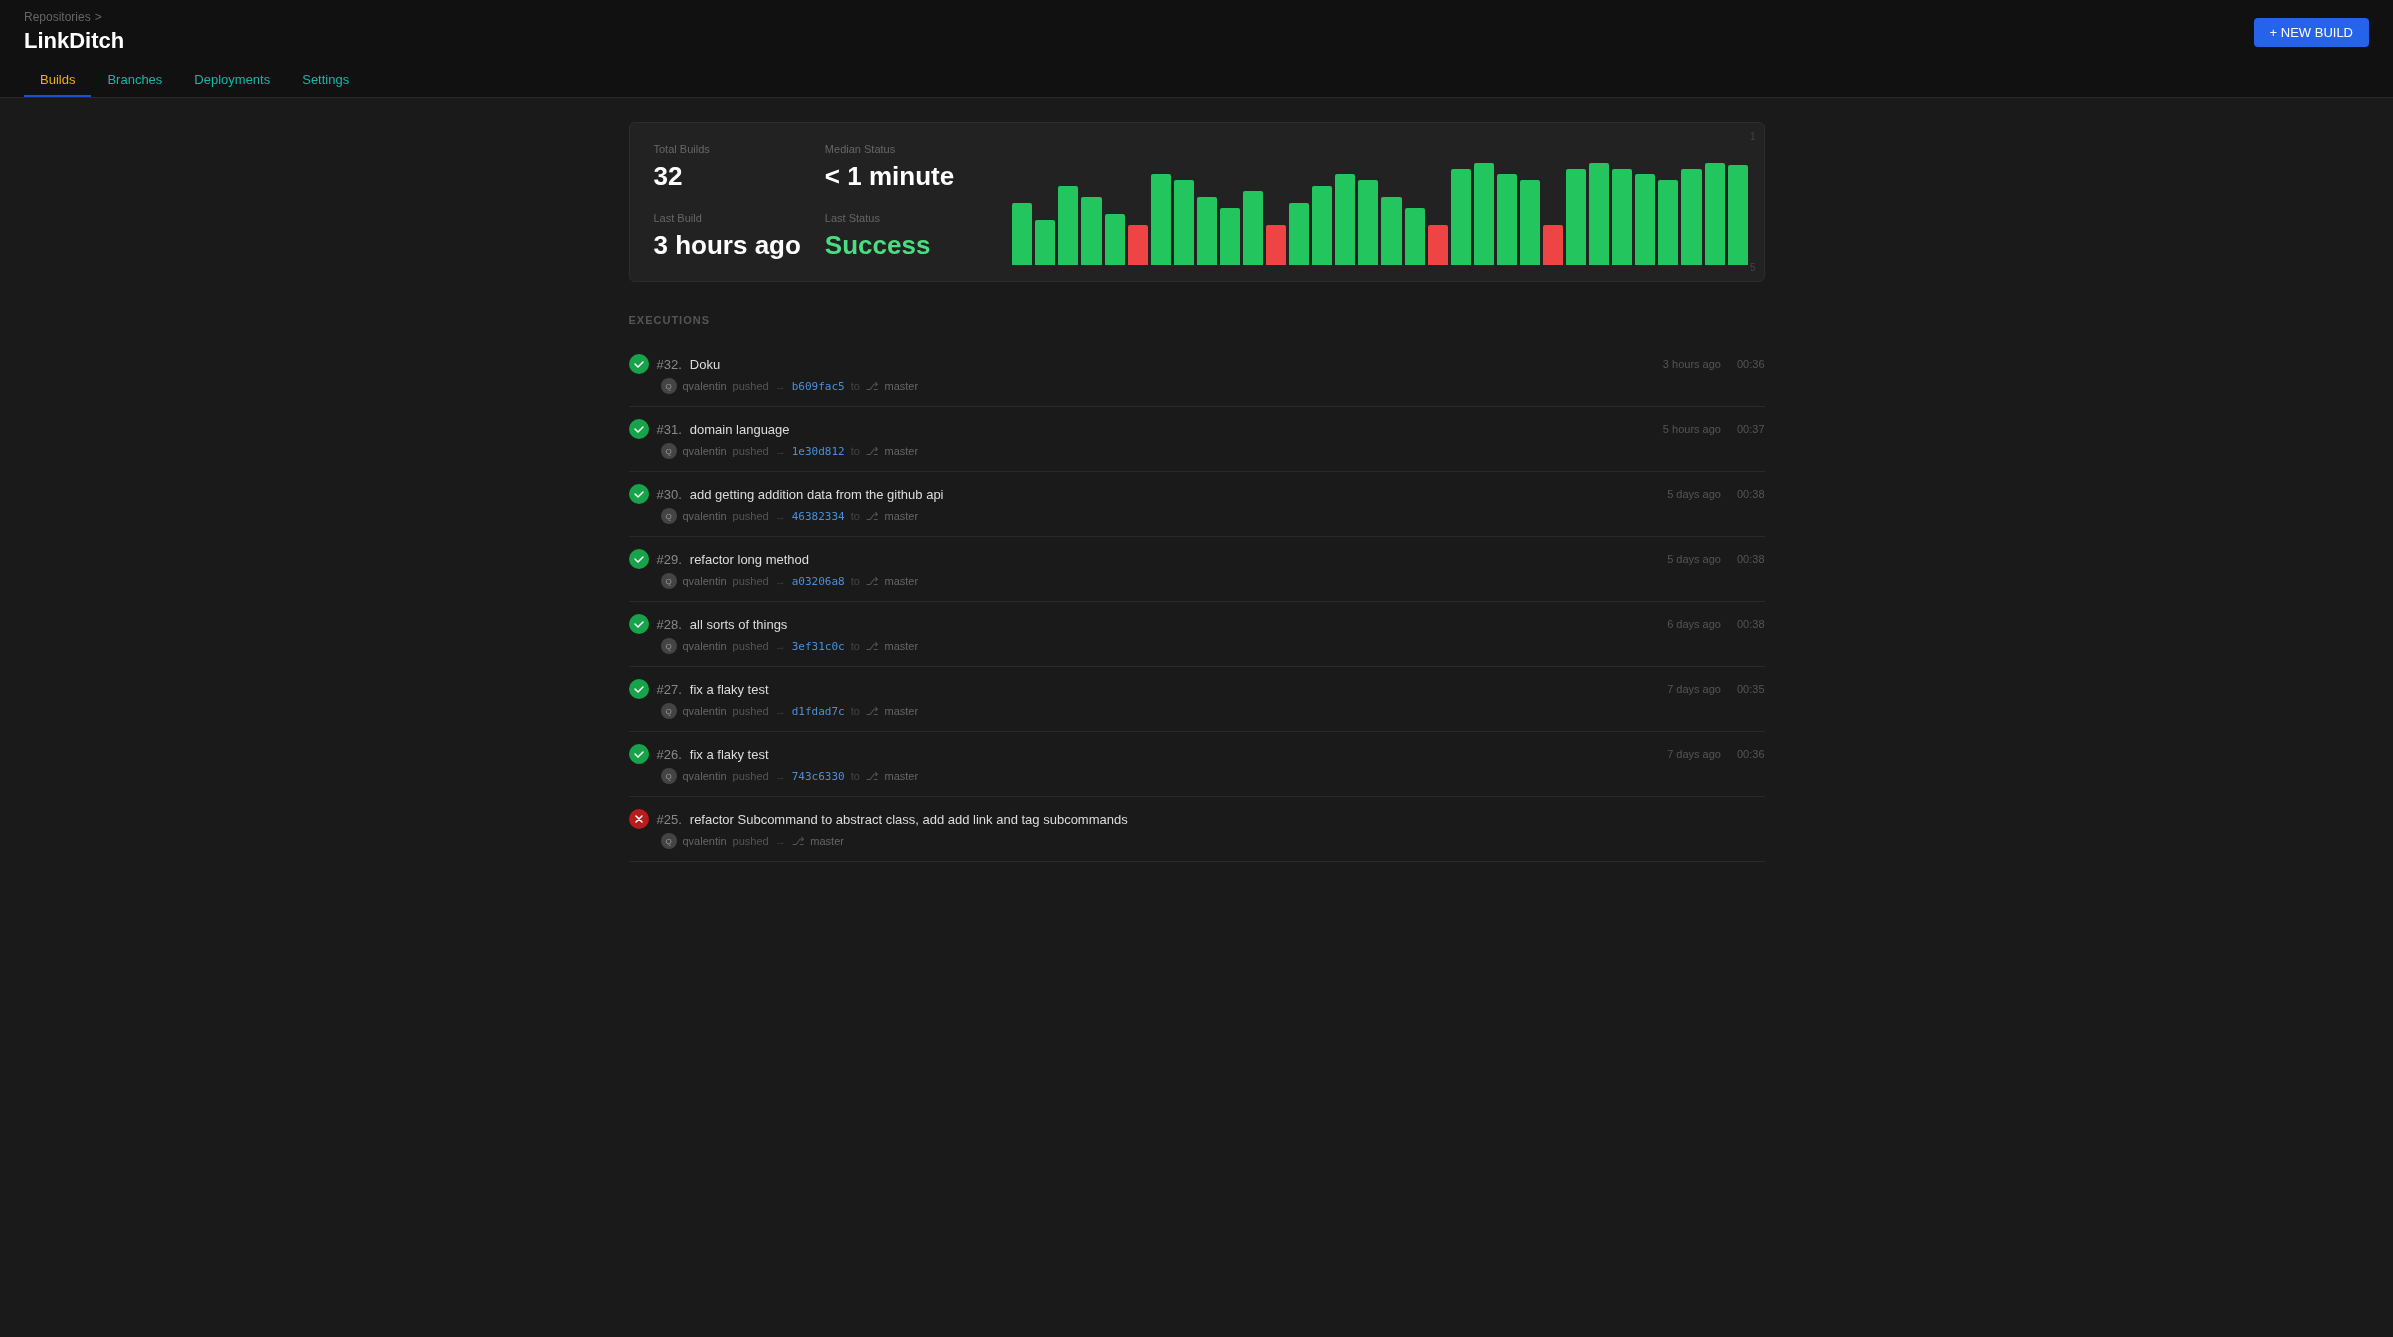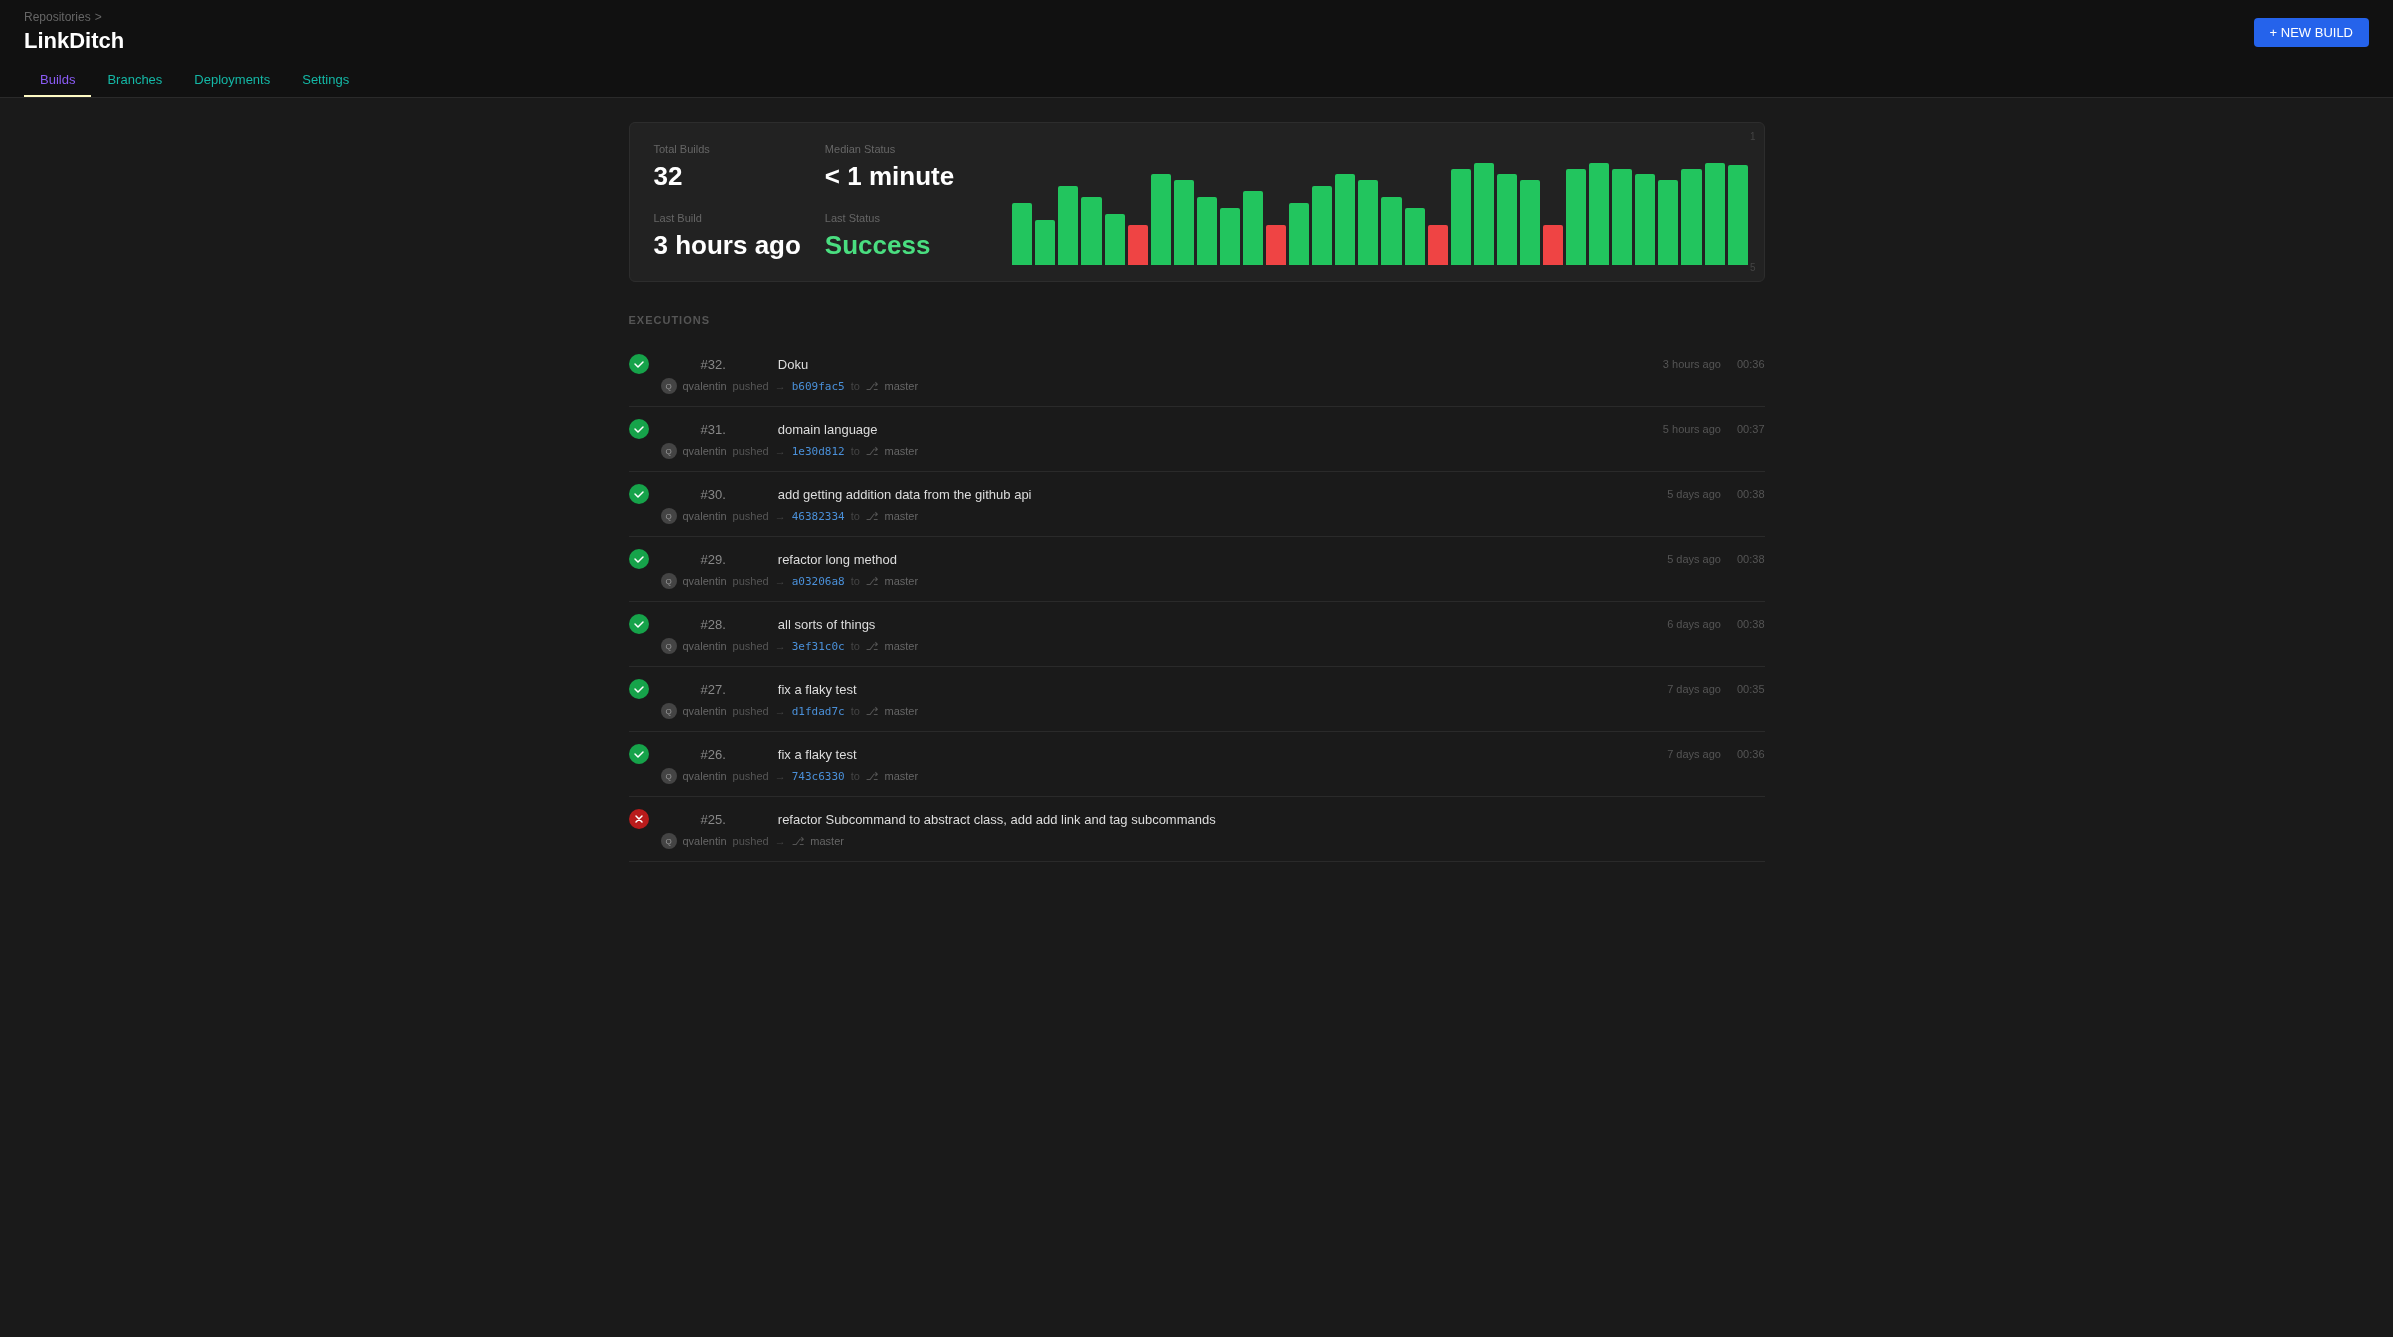--- a/index.html
+++ b/index.html
@@ -52,22 +52,22 @@
       gap: 0;
     }
     .tab {
       padding: 8px 16px;
       color: #14b8a6;
       cursor: pointer;
       border-bottom: 2px solid transparent;
       font-size: 13px;
     }
     .tab.active {
-      color: #8b5cf6;
-      border-bottom: 2px solid #fef9c3;
+      color: #eab308;
+      border-bottom: 2px solid #1d4ed8;
     }
     .content {
       padding: 24px 32px;
       max-width: 1200px;
       margin: 0 auto;
     }
     .section-title {
       font-size: 11px;
       font-weight: 600;
       color: #555;
@@ -170,21 +170,20 @@
       display: flex;
       align-items: center;
       justify-content: center;
       flex-shrink: 0;
     }
     .status-icon svg { width: 12px; height: 12px; }
     .execution-title {
       font-size: 13px;
       color: #ddd;
       font-weight: 500;
-      margin-left: 44px;
     }
     .execution-meta-right {
       margin-left: auto;
       display: flex;
       align-items: center;
       gap: 16px;
       color: #555;
       font-size: 11px;
     }
     .avatar {

